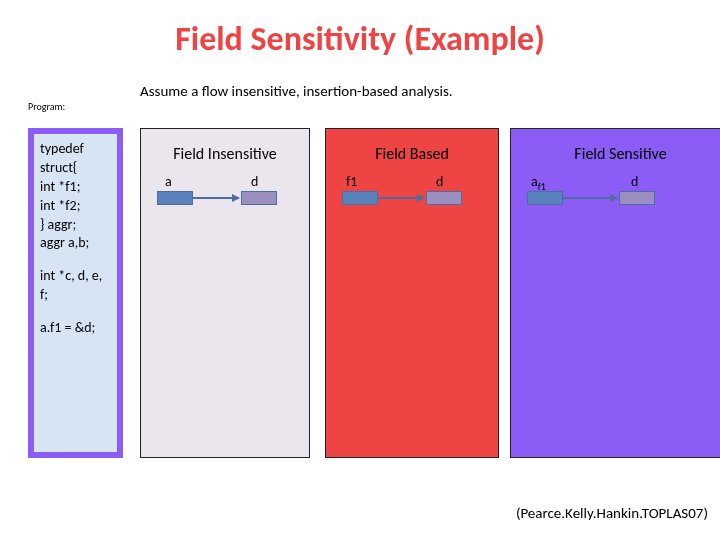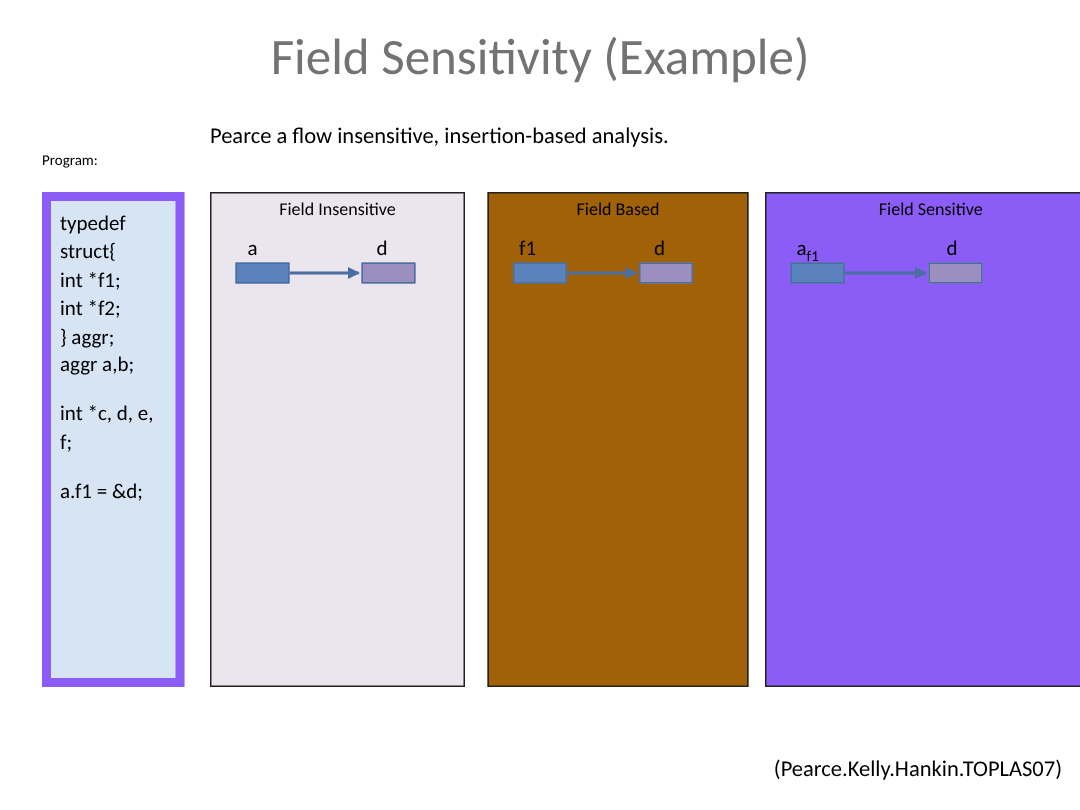--- a/index.html
+++ b/index.html
@@ -6,24 +6,24 @@
   body {
     width: 720px;
     height: 540px;
     background: #fff;
     font-family: Calibri, Arial, sans-serif;
     position: relative;
     overflow: hidden;
   }
   .title {
     font-size: 34px;
-    font-weight: 400;
+    font-weight: 700;
     text-align: center;
     padding: 18px 0 8px 0;
-    color: #737373;
+    color: #ef4444;
   }
   .assume {
     position: absolute;
     left: 140px;
     top: 82px;
     font-size: 15px;
   }
   .program-label {
     position: absolute;
     left: 28px;
@@ -44,26 +44,27 @@
   }
   .code-box p { margin-bottom: 14px; }
   .panel {
     position: absolute;
     top: 128px;
     height: 330px;
     border: 1px solid #222;
     padding: 4px 6px;
   }
   .panel-fi { left: 140px; width: 170px; background: #ebe5ed; }
-  .panel-fb { left: 325px; width: 174px; background: #a16207; }
+  .panel-fb { left: 325px; width: 174px; background: #ef4444; }
   .panel-fs { left: 510px; width: 221px; background: #8b5cf6; }
   .panel-title {
-    font-size: 12px;
+    font-size: 16px;
     text-align: center;
     margin-bottom: 10px;
+    margin-top: 11px;
   }
   .row { position: relative; height: 40px; }
   .node-label {
     position: absolute;
     top: 0;
     font-size: 14px;
   }
   .node-box {
     position: absolute;
     top: 18px;
@@ -96,21 +97,21 @@
     bottom: 18px;
     font-size: 15px;
     margin-top: 15px;
   }
 </style>
 </head>
 <body>
 
 <div class="title">Field Sensitivity (Example)</div>
 
-<div class="assume">Pearce a flow insensitive, insertion-based analysis.</div>
+<div class="assume">Assume a flow insensitive, insertion-based analysis.</div>
 <div class="program-label">Program:</div>
 
 <div class="code-box">
   <p style="white-space:pre-line">typedef struct{
  int *f1;
  int *f2;
 } aggr;
 aggr a,b;</p>
   <p>int *c, d, e, f;</p>
   <p>a.f1 = &amp;d;</p>

